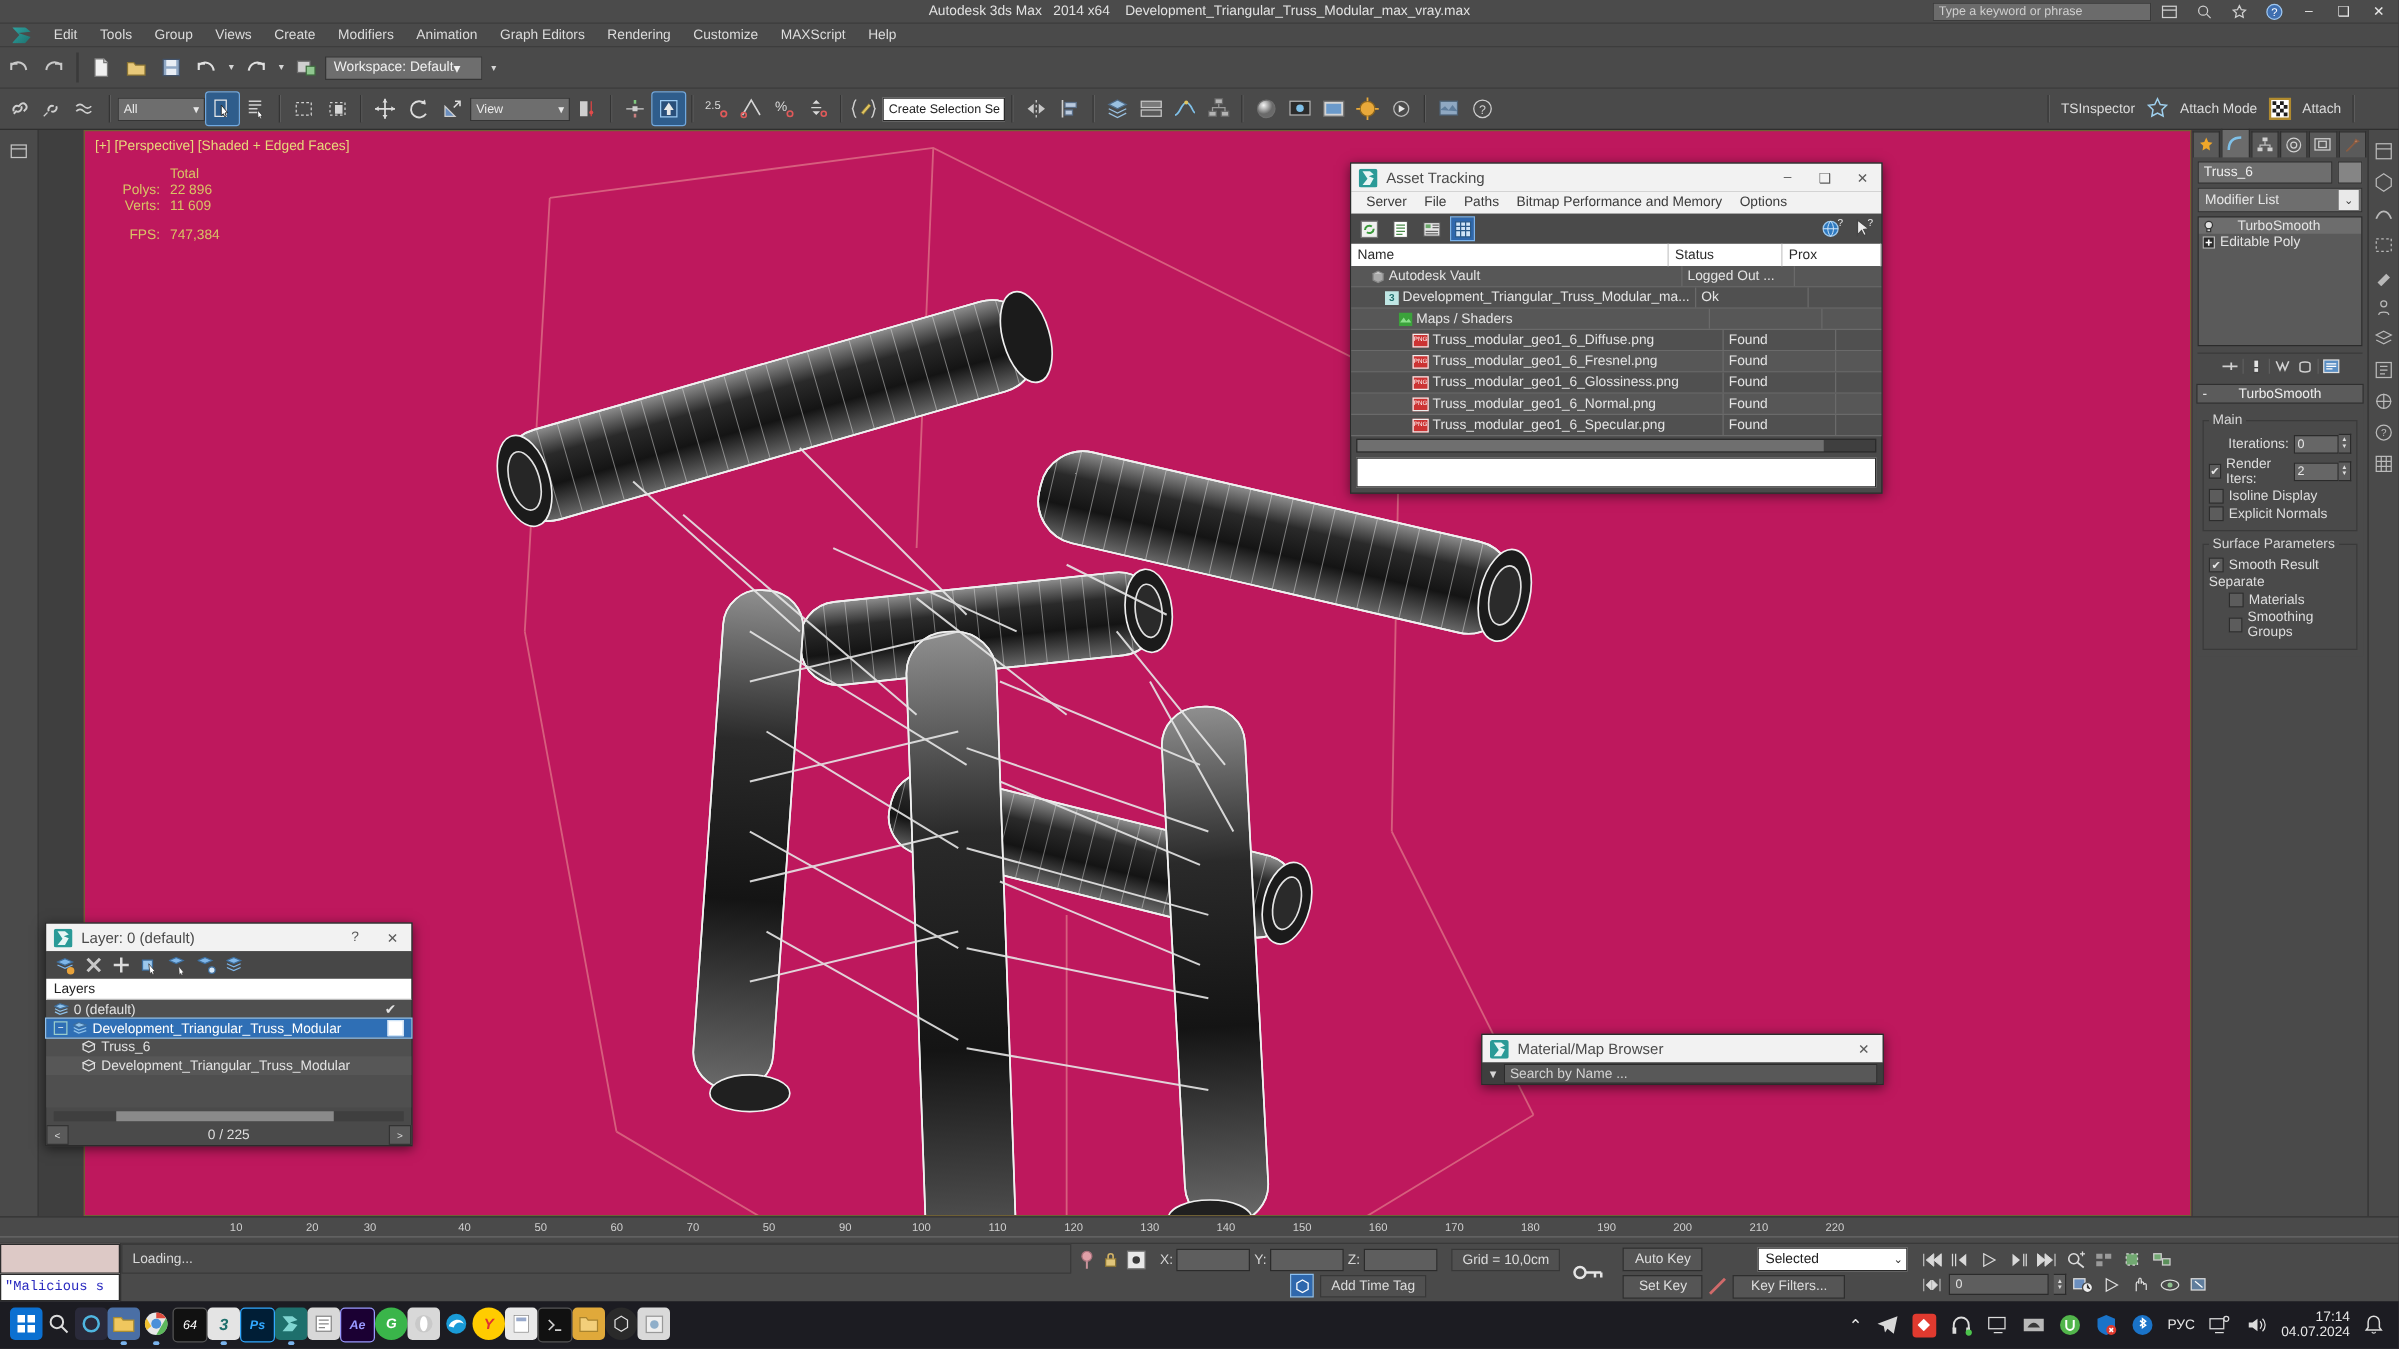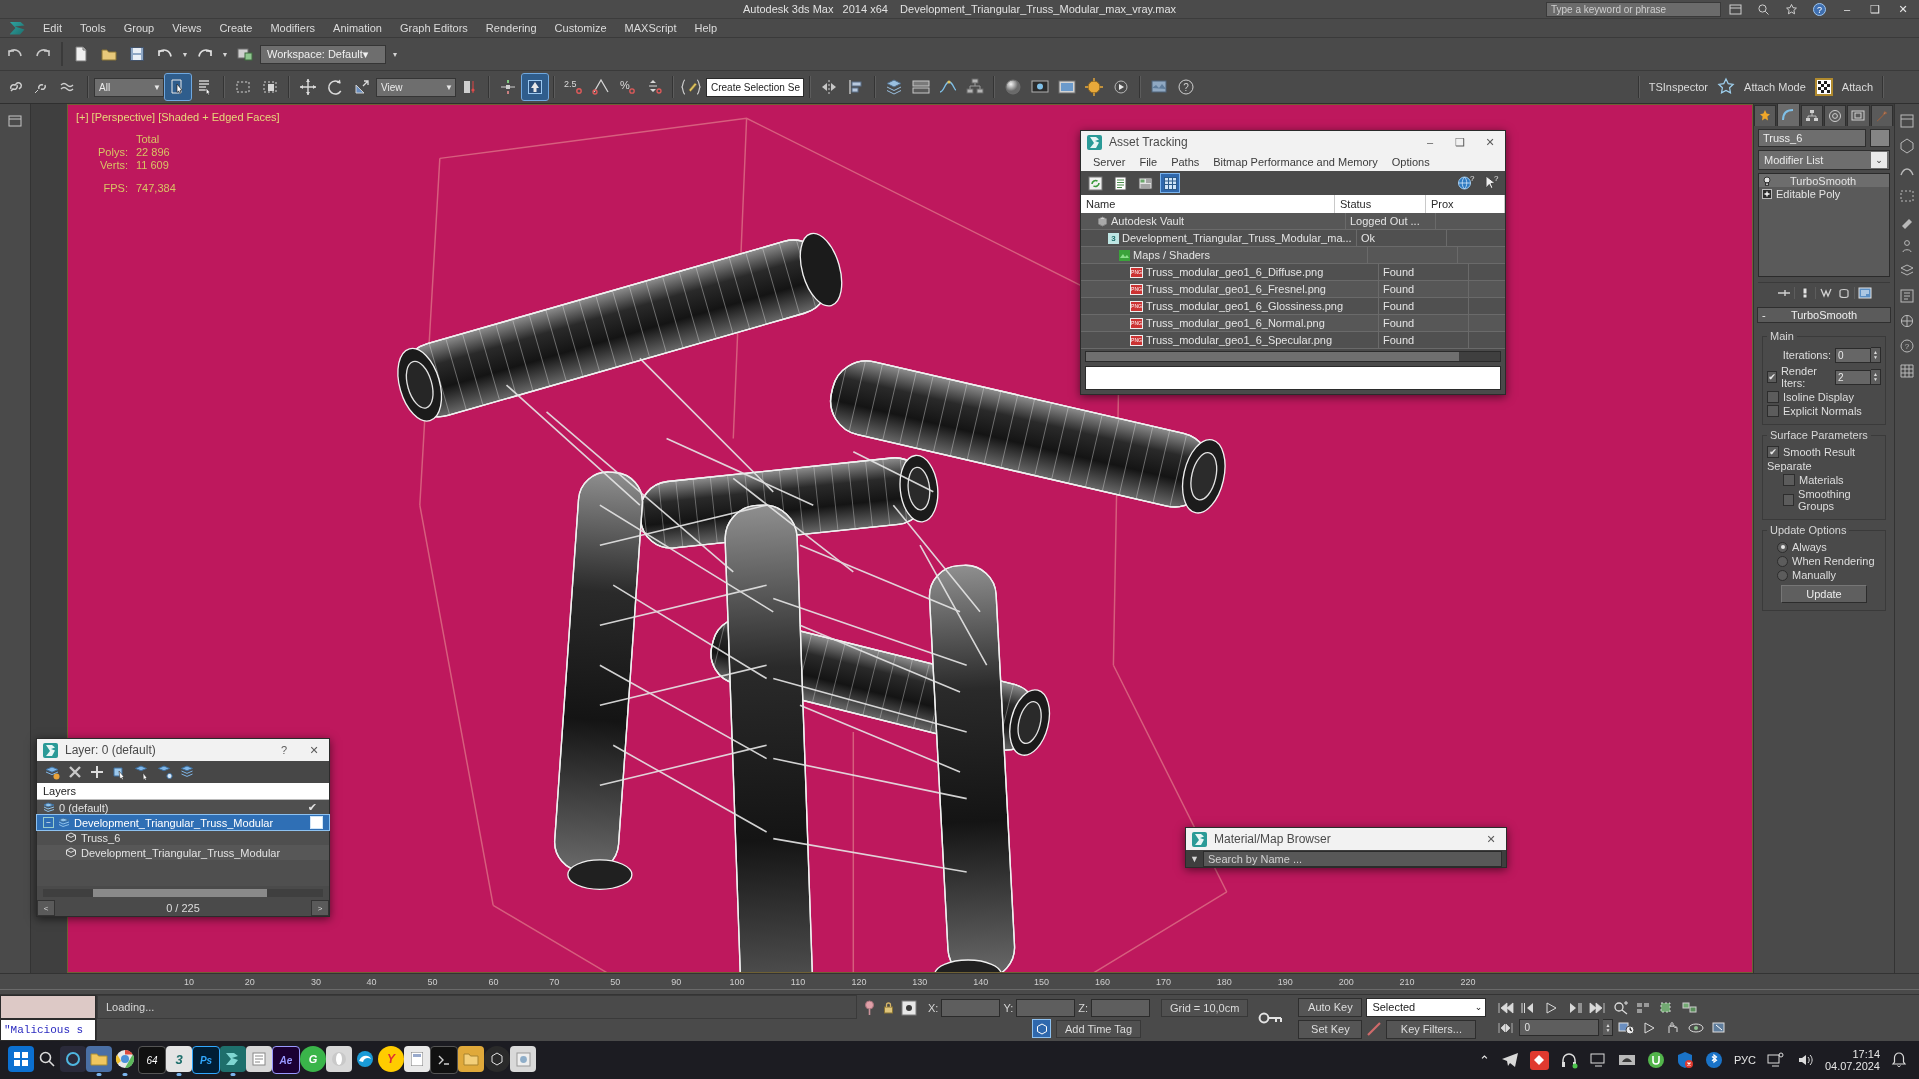--- a/index.html
+++ b/index.html
@@ -129,21 +129,21 @@
   .maxscript{width:96px;display:flex;flex-direction:column;border-right:1px solid #333;}
   .ms-top{height:23px;background:#ddc9c6;border:1px solid #2b2b2b;}
   .ms-bot{height:21px;background:#fff;border:1px solid #2b2b2b;color:#2a2ac0;font-size:11px;font-family:"Liberation Mono",monospace;display:flex;align-items:center;padding-left:3px;overflow:hidden;}
   .statuslines{flex:1 1 auto;display:flex;flex-direction:column;}
   .stline{height:22px;background:#4a4a4a;border:1px solid #3a3a3a;color:#d8d8d8;font-size:11px;display:flex;align-items:center;padding-left:8px;}
   .xyz{display:flex;align-items:center;gap:3px;padding:0 5px;}
   .xyz .f{width:57px;height:16px;background:#5e5e5e;border:1px solid #2b2b2b;}
   .gridlbl{height:16px;background:#505050;border:1px solid #383838;display:flex;align-items:center;padding:0 8px;font-size:11px;color:#dcdcdc;}
   .keycontrols{display:flex;flex-direction:column;justify-content:center;gap:3px;padding:0 4px;}
   .kbtn{height:17px;min-width:52px;background:#555;border:1px solid #2e2e2e;display:flex;align-items:center;justify-content:center;font-size:11px;color:#dedede;padding:0 5px;text-align:center;}
-  .seltype{height:17px;width:110px;background:#fff;border:1px solid #2b2b2b;color:#1c1c1c;font-size:11px;display:flex;align-items:center;padding:0 3px 0 5px;}
+  .seltype{height:17px;width:110px;background:#fff;border:1px solid #2b2b2b;color:#1c1c1c;font-size:11px;display:flex;align-items:center;padding:0 3px 0 5px;margin-left:40px;}
   .playbar{display:flex;align-items:center;gap:4px;}
   .pb{width:19px;height:16px;display:flex;align-items:center;justify-content:center;font-size:9px;color:#ddd;}
   .framefld{width:74px;height:15px;background:#5e5e5e;border:1px solid #2b2b2b;color:#e4e4e4;font-size:10px;display:flex;align-items:center;padding-left:4px;}
 
   
   .taskbar{height:38px;background:#1c1c22;display:flex;align-items:center;flex:0 0 auto;position:relative;}
   .tk-left{display:flex;align-items:flex-start;gap:0;padding-left:8px;font-style:italic;}
   .tk-ic{width:26px;height:26px;border-radius:4px;display:flex;align-items:center;justify-content:center;font-size:11px;color:#fff;position:relative;}
   .tk-right{margin-left:auto;display:flex;align-items:center;gap:11px;padding-right:12px;color:#e7e7e7;font-size:11px;}
   .clock{line-height:12px;text-align:right;font-size:11px;}
@@ -804,38 +804,20 @@
             <div class="frow" style="padding-left:16px">
               <span class="cbx"></span>
               <span>Materials</span>
             </div>
             <div class="frow" style="padding-left:16px">
               <span class="cbx"></span>
               <span>Smoothing Groups</span>
             </div>
           </fieldset>
 
-          <fieldset class="grp">
-            <legend>Update Options</legend>
-            <div class="frow" style="padding-left:10px">
-              <span class="rdo">
-                  <span class="dot"></span>
-                </span>
-              <span>Always</span>
-            </div>
-            <div class="frow" style="padding-left:10px">
-              <span class="rdo"></span>
-              <span>When Rendering</span>
-            </div>
-            <div class="frow" style="padding-left:10px">
-              <span class="rdo"></span>
-              <span>Manually</span>
-            </div>
-            <div class="btn3d" style="margin:4px 14px 2px">Update</div>
-          </fieldset>
 
         </div>
       </div>
     </div>
 
     <div class="rightrail">
       <div class="rr-b">
         <svg width="16" height="16" viewBox="0 0 16 16">
             <rect x="2" y="2" width="12" height="12" fill="none" stroke="#b9b9b9"></rect>
             <path d="M2 6h12" stroke="#b9b9b9"></path>
@@ -897,21 +879,21 @@
           </svg>
       </div>
     </div>
   </div>
 
   <div class="ruler">
     <div class="base"></div>
     <div id="ruler-ticks">
         <div class="tick" style="left: 188.909px;">10</div>
         <div class="tick" style="left: 249.818px;">20</div>
-        <div class="tick" style="left: 316px;">30</div>
+        <div class="tick" style="left: 296px;">30</div>
         <div class="tick" style="left: 371.636px;">40</div>
         <div class="tick" style="left: 432.545px;">50</div>
         <div class="tick" style="left: 493.455px;">60</div>
         <div class="tick" style="left: 554.364px;">70</div>
         <div class="tick" style="left: 615.273px;">50</div>
         <div class="tick" style="left: 676.182px;">90</div>
         <div class="tick" style="left: 737.091px;">100</div>
         <div class="tick" style="left: 798px;">110</div>
         <div class="tick" style="left: 858.909px;">120</div>
         <div class="tick" style="left: 919.818px;">130</div>

